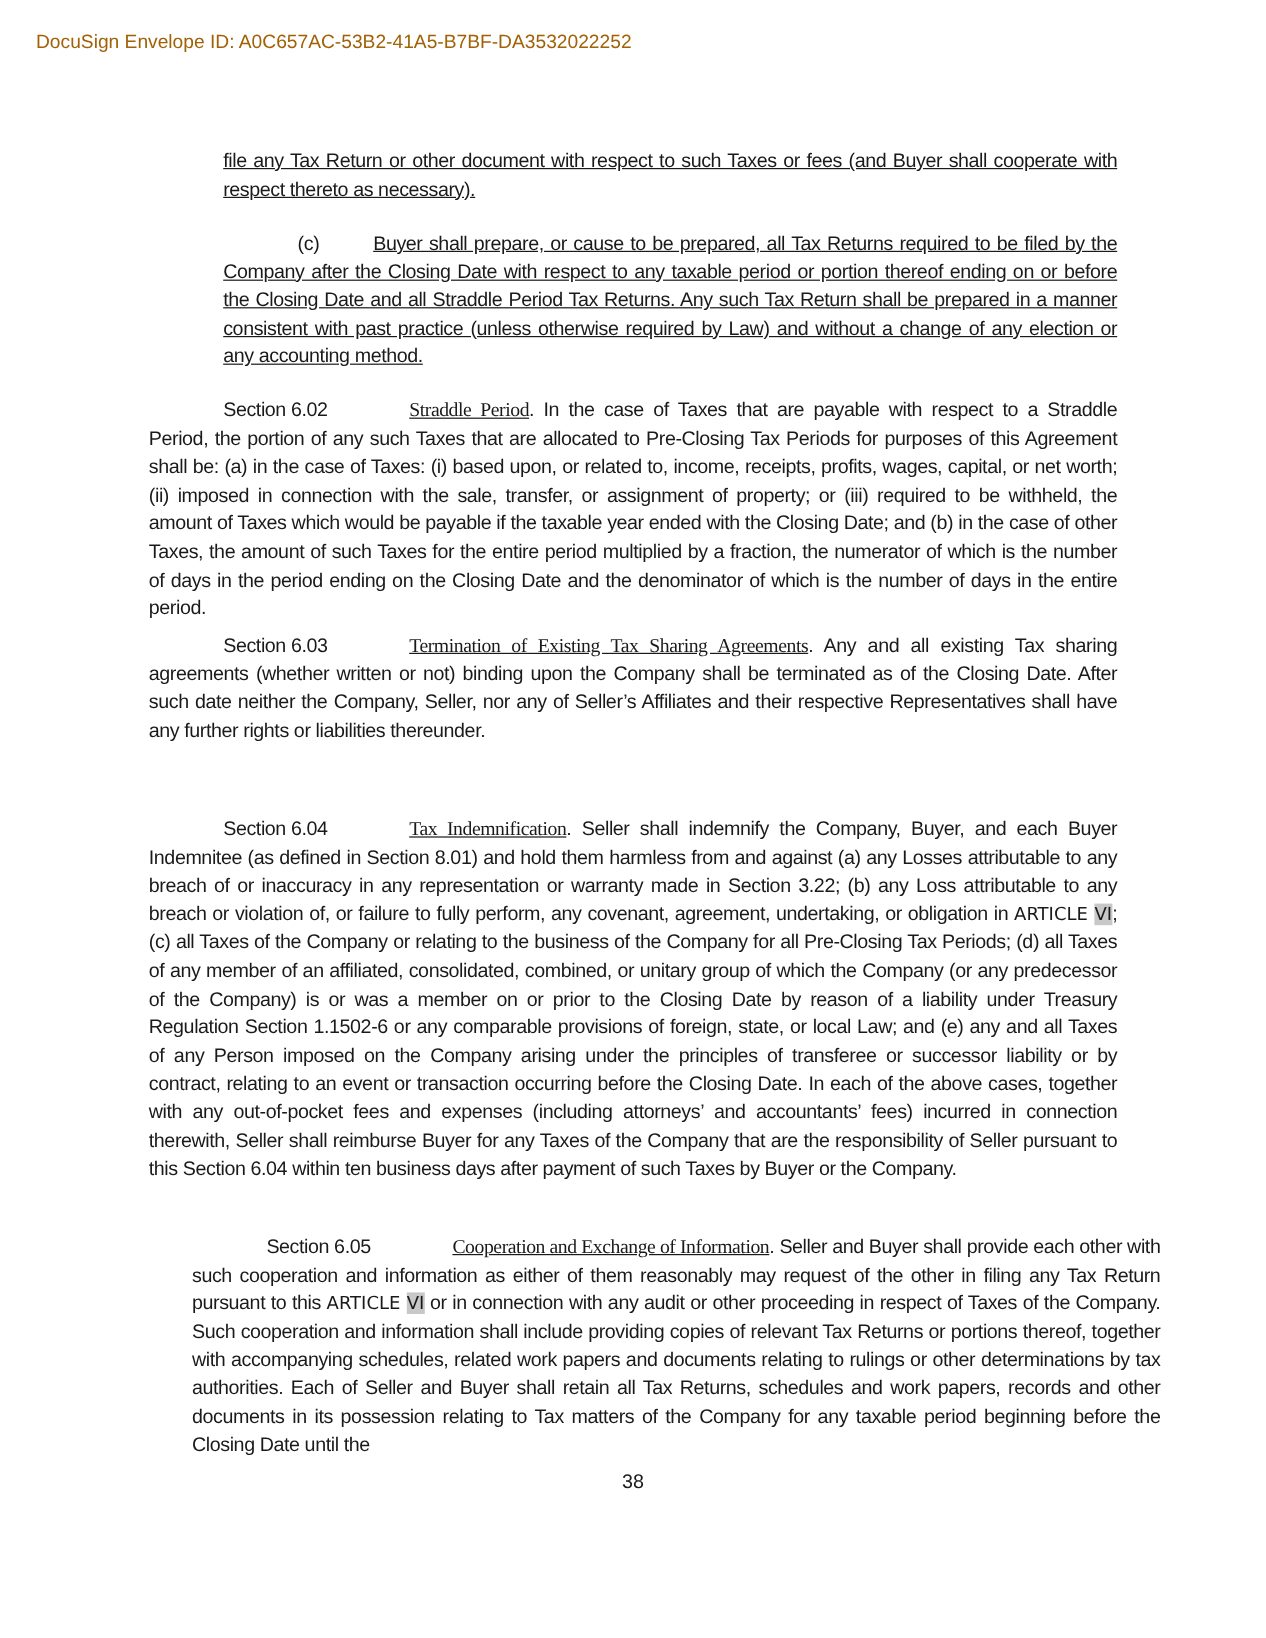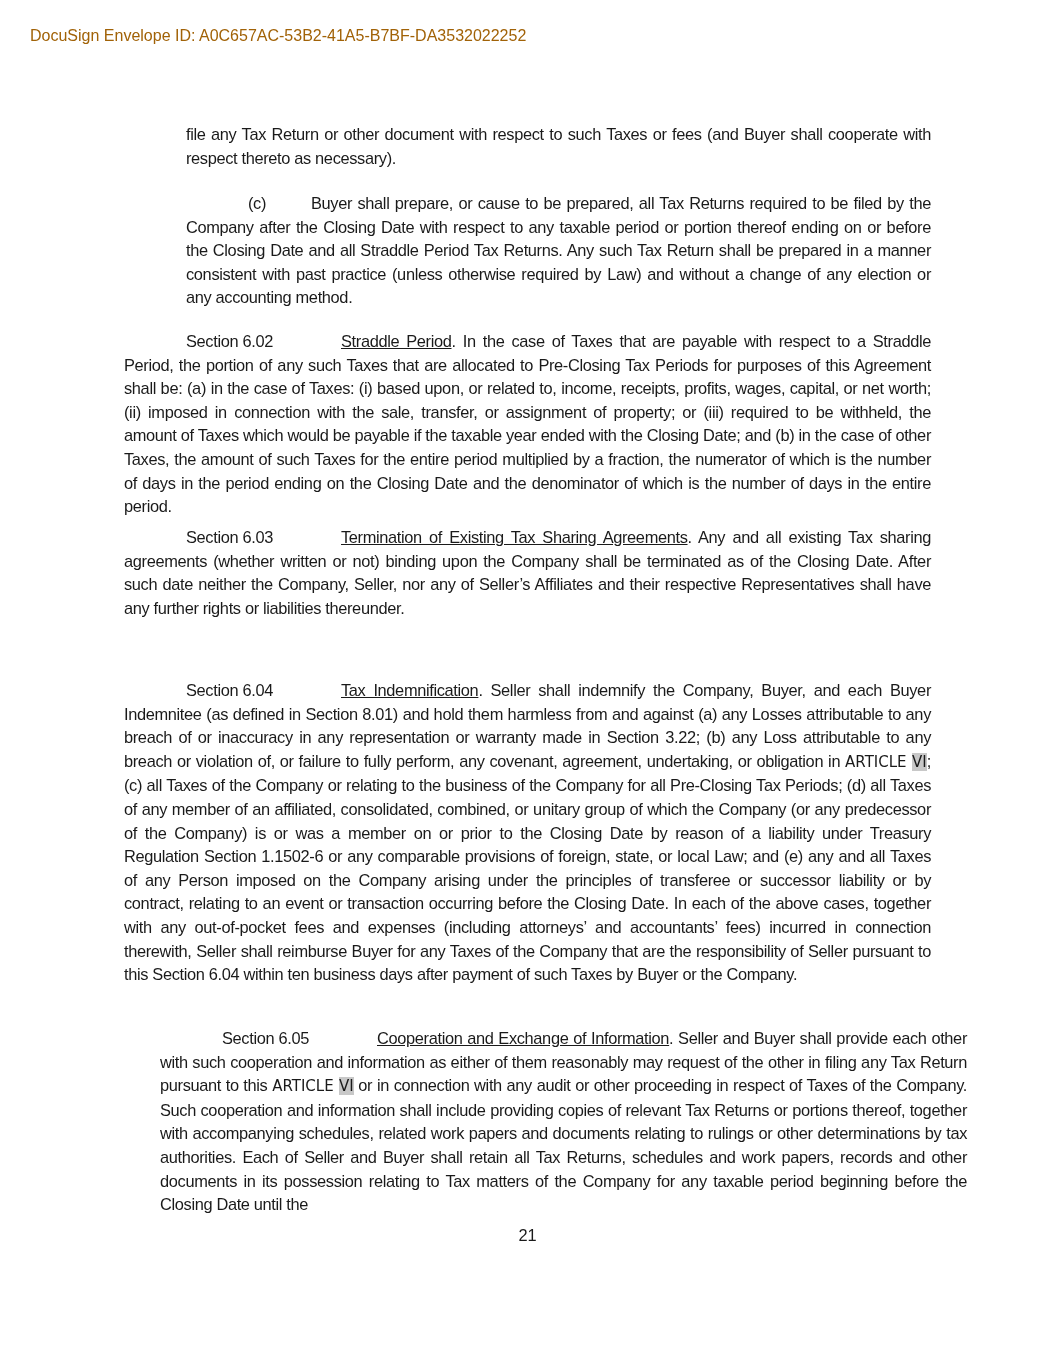--- a/index.html
+++ b/index.html
@@ -8,24 +8,24 @@
     position: absolute; left: 30px; top: 27px;
     font-family: "Liberation Sans", sans-serif; font-size: 16px; color: #a16207;
   }
   .page-text {
     position: absolute; left: 124px; width: 807px;
     font-family: "Liberation Sans", sans-serif; font-size: 16.4px; color: #1a1a1a;
     line-height: 23.6px; text-align: justify;
     letter-spacing: -0.35px; word-spacing: 0px;
   }
   .para { margin: 0; }
-  .indent-block { padding-left: 62px; }
+  .indent-block { padding-left: 62px; text-decoration: underline; }
   .sec-label { display: inline-block; width: 155px; padding-left: 62px; }
   .sec-label-c { display: inline-block; width: 63px; padding-left: 62px; }
-  .u { text-decoration: underline; }
+  .u { text-decoration: underline; font-family: Liberation Serif, serif; }
   .art { font-family: "DejaVu Sans", sans-serif; font-size: 15px; letter-spacing: 0; }
   .hl { background: #c8c8c8; }
   .page-num {
     position: absolute; top: 1226px; left: 0; width: 1055px; text-align: center;
     font-family: "Liberation Sans", sans-serif; font-size: 16.4px; color: #1a1a1a;
   }
 </style>
 </head>
 <body>
 
@@ -48,13 +48,13 @@
 </div>
 
 <div class="page-text" style="top:679px;">
   <p class="para"><span class="sec-label">Section 6.04</span><span class="u">Tax Indemnification</span><span>. Seller shall indemnify the Company, Buyer, and each Buyer Indemnitee (as defined in Section 8.01) and hold them harmless from and against (a) any Losses attributable to any breach of or inaccuracy in any representation or warranty made in Section 3.22; (b) any Loss attributable to any breach or violation of, or failure to fully perform, any covenant, agreement, undertaking, or obligation in </span><span class="art"><span>ARTICLE </span><span class="hl">VI</span></span><span>; (c) all Taxes of the Company or relating to the business of the Company for all Pre-Closing Tax Periods; (d) all Taxes of any member of an affiliated, consolidated, combined, or unitary group of which the Company (or any predecessor of the Company) is or was a member on or prior to the Closing Date by reason of a liability under Treasury Regulation Section 1.1502-6 or any comparable provisions of foreign, state, or local Law; and (e) any and all Taxes of any Person imposed on the Company arising under the principles of transferee or successor liability or by contract, relating to an event or transaction occurring before the Closing Date. In each of the above cases, together with any out-of-pocket fees and expenses (including attorneys’ and accountants’ fees) incurred in connection therewith, Seller shall reimburse Buyer for any Taxes of the Company that are the responsibility of Seller pursuant to this Section 6.04 within ten business days after payment of such Taxes by Buyer or the Company.</span></p>
 </div>
 
 <div class="page-text" style="top:1027px;margin-left:36px;">
   <p class="para"><span class="sec-label">Section 6.05</span><span class="u">Cooperation and Exchange of Information</span><span>. Seller and Buyer shall provide each other with such cooperation and information as either of them reasonably may request of the other in filing any Tax Return pursuant to this </span><span class="art"><span>ARTICLE </span><span class="hl">VI</span></span><span> or in connection with any audit or other proceeding in respect of Taxes of the Company. Such cooperation and information shall include providing copies of relevant Tax Returns or portions thereof, together with accompanying schedules, related work papers and documents relating to rulings or other determinations by tax authorities. Each of Seller and Buyer shall retain all Tax Returns, schedules and work papers, records and other documents in its possession relating to Tax matters of the Company for any taxable period beginning before the Closing Date until the</span></p>
 </div>
 
-<div class="page-num">21</div>
+<div class="page-num">38</div>
 
 </body></html>

